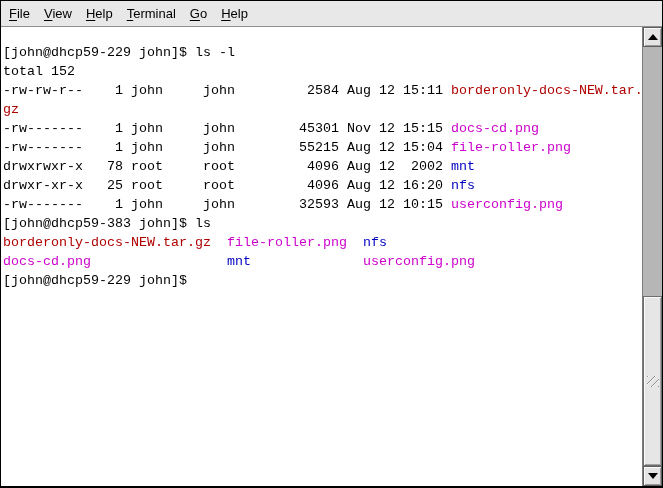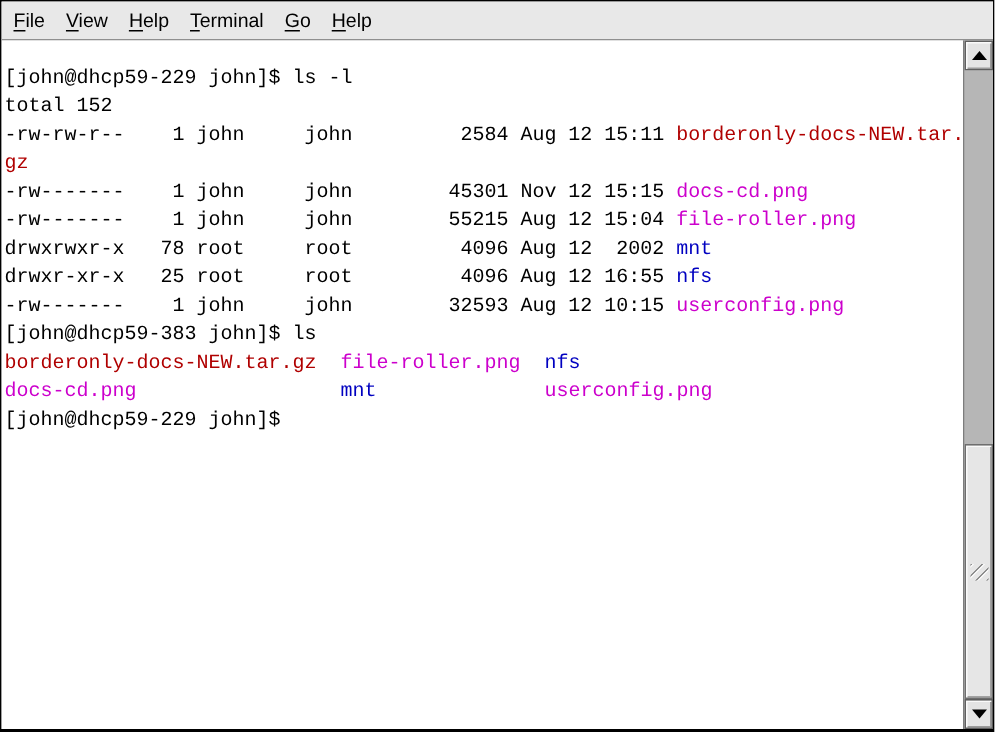--- a/index.html
+++ b/index.html
@@ -132,21 +132,21 @@
   </div>
 
   <div class="screen">
       <div class="term-line"><span class="c-default">[john@dhcp59-229 john]$ ls -l</span></div>
       <div class="term-line"><span class="c-default">total 152</span></div>
       <div class="term-line"><span class="c-default">-rw-rw-r--    1 john     john         2584 Aug 12 15:11 </span><span class="c-red">borderonly-docs-NEW.tar.</span></div>
       <div class="term-line"><span class="c-red">gz</span></div>
       <div class="term-line"><span class="c-default">-rw-------    1 john     john        45301 Nov 12 15:15 </span><span class="c-magenta">docs-cd.png</span></div>
       <div class="term-line"><span class="c-default">-rw-------    1 john     john        55215 Aug 12 15:04 </span><span class="c-magenta">file-roller.png</span></div>
       <div class="term-line"><span class="c-default">drwxrwxr-x   78 root     root         4096 Aug 12  2002 </span><span class="c-blue">mnt</span></div>
-      <div class="term-line"><span class="c-default">drwxr-xr-x   25 root     root         4096 Aug 12 16:55 </span><span class="c-blue">nfs</span></div>
+      <div class="term-line"><span class="c-default">drwxr-xr-x   25 root     root         4096 Aug 12 16:20 </span><span class="c-blue">nfs</span></div>
       <div class="term-line"><span class="c-default">-rw-------    1 john     john        32593 Aug 12 10:15 </span><span class="c-magenta">userconfig.png</span></div>
       <div class="term-line"><span class="c-default">[john@dhcp59-383 john]$ ls</span></div>
       <div class="term-line"><span class="c-red">borderonly-docs-NEW.tar.gz</span><span class="c-default">  </span><span class="c-magenta">file-roller.png</span><span class="c-default">  </span><span class="c-blue">nfs</span></div>
       <div class="term-line"><span class="c-magenta">docs-cd.png</span><span class="c-default">                 </span><span class="c-blue">mnt</span><span class="c-default">              </span><span class="c-magenta">userconfig.png</span></div>
       <div class="term-line"><span class="c-default">[john@dhcp59-229 john]$ </span></div>
     </div>
 
   <div class="scrollbar">
     <div class="sb-btn">
       <div class="arrow-up"></div>

